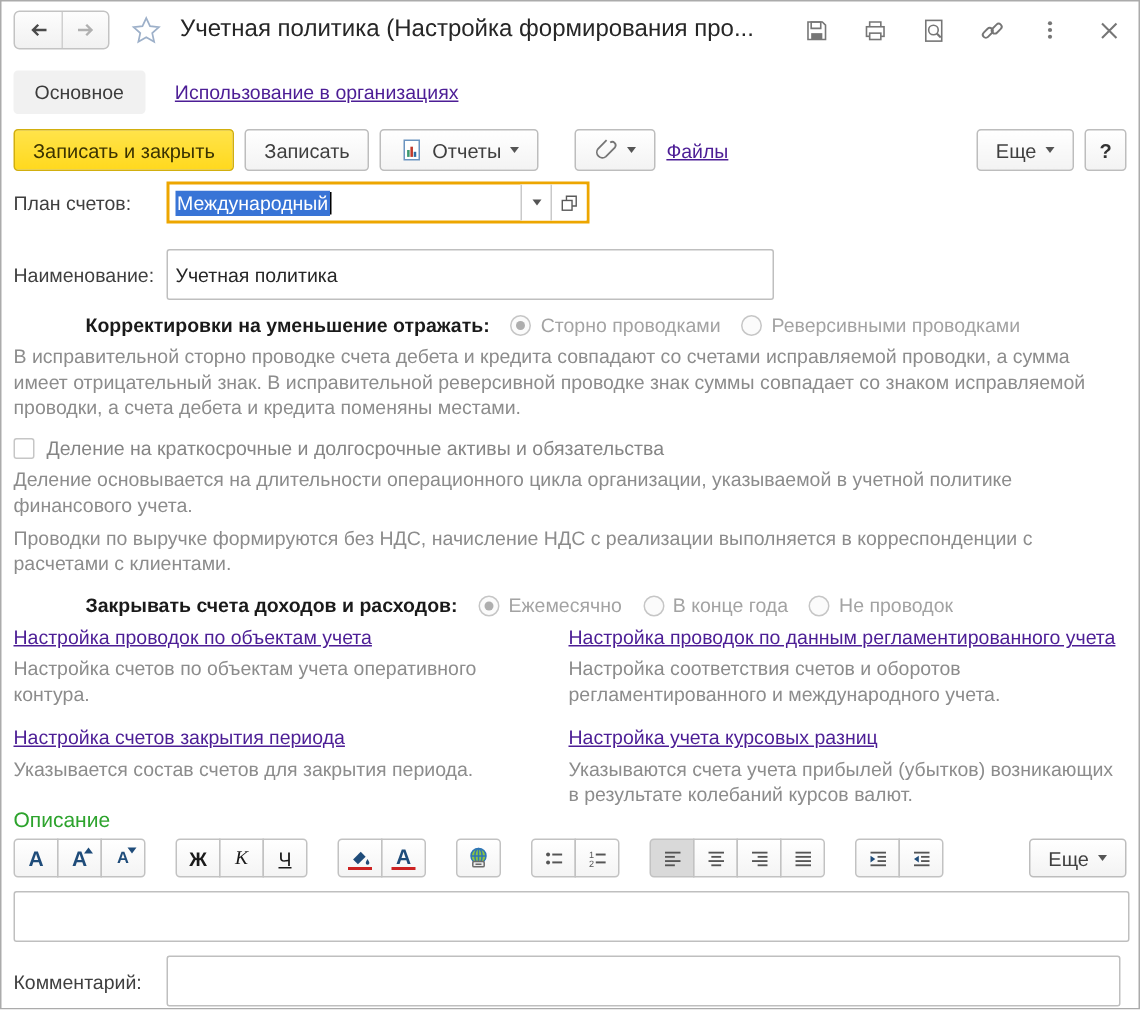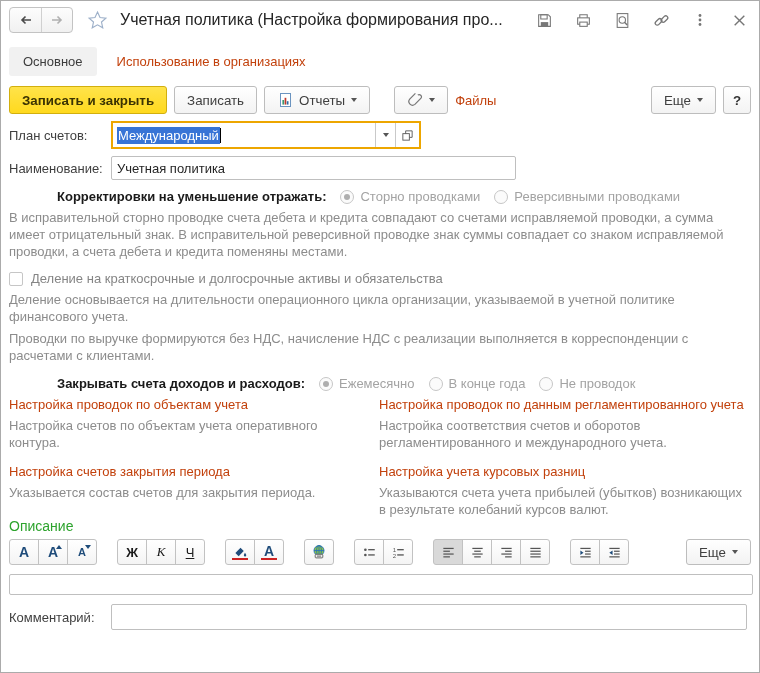--- a/index.html
+++ b/index.html
@@ -14,46 +14,46 @@
   .navbtn { width:31px; display:flex; align-items:center; justify-content:center; cursor:pointer; }
   .navbtn + .navbtn { border-left:1px solid #d0d0d0; }
   .star { margin-left:14px; display:flex; align-items:center; }
   .win-title { margin-left:12px; font-size:16px; color:#262626; white-space:nowrap; overflow:hidden; flex:0 1 auto; }
   .titlebar-icons { margin-left:auto; display:flex; align-items:center; gap:19px; }
   .tbicon { display:flex; align-items:center; justify-content:center; width:20px; height:20px; cursor:pointer; }
 
   
   .tabbar { height:44px; display:flex; align-items:center; padding:0 8px; gap:20px; }
   .tab-active { background:#f1f1f1; border-radius:3px; padding:7px 14px; color:#3c3c3c; cursor:default; }
-  a.link { color:#c2410c; cursor:pointer; }
+  a.link { color:#4c1d95; text-decoration:underline; cursor:pointer; }
 
   
   .commandbar { display:flex; align-items:center; gap:7px; padding:3px 8px 5px 8px; }
   .btn { display:inline-flex; align-items:center; justify-content:center; gap:6px; height:28px; padding:0 12px;
          background:linear-gradient(#ffffff,#f3f3f3); border:1px solid #bdbdbd; border-radius:3px; color:#3f3f3f; cursor:pointer; }
-  .btn-primary { background:linear-gradient(#ffe34a,#ffd91e); border:1px solid #d2af0e; color:#3b3302; font-weight:bold; }
+  .btn-primary { background:linear-gradient(#ffe34a,#ffd91e); border:1px solid #d2af0e; color:#3b3302; font-weight:normal; }
   .caret { width:0; height:0; border-left:3.5px solid transparent; border-right:3.5px solid transparent; border-top:4px solid #555; display:inline-block; }
   .sep-gap { width:10px; }
   .spacer { flex:1; }
   .btn-help { width:28px; padding:0; font-weight:bold; color:#333; }
 
   
   .form { padding:2px 8px 0 8px; }
   .frow { display:flex; align-items:center; }
   .flabel { width:102px; flex:0 0 102px; color:#3f3f3f; }
   .boldlabel { font-weight:bold; color:#1a1a1a;padding-left:48px; }
 
-  .combo { display:flex; align-items:center; height:28px; border:2px solid #eda600; background:#fff; width:310px; }
+  .combo { display:flex; align-items:center; height:28px; border:2px solid #eda600; background:#fff; width:282px; }
   .combo-text { flex:1; padding:0 4px; display:flex; align-items:center; overflow:hidden; white-space:nowrap; }
   .sel-text { background:#3874d6; color:#fff; padding:1px 1px; }
   .cursor-bar { display:inline-block; width:1px; height:15px; background:#000; }
   .combo-btn { width:20px; align-self:stretch; display:flex; align-items:center; justify-content:center; border-left:1px solid #c9c9c9; cursor:pointer; background:#fff; }
   .combo-open { width:24px; border-left:1px solid #c9c9c9; }
 
-  .input { height:24px; border:1px solid #bfbfbf; border-radius:2px; padding:6px 5px; font-family:inherit; font-size:13px; color:#262626; background:#fff; }
+  .input { height:24px; border:1px solid #bfbfbf; border-radius:2px; padding:16px 5px; font-family:inherit; font-size:13px; color:#262626; background:#fff; }
 
   .radio-row { display:flex; align-items:center; gap:8px; margin-top:9px; }
   .radio { width:14px; height:14px; border:1px solid #c6c6c6; border-radius:50%; background:#fbfbfb; flex:0 0 14px; position:relative; }
   .radio.sel::after { content:''; position:absolute; left:3px; top:3px; width:6px; height:6px; border-radius:50%; background:#aeaeae; }
   .dim { color:#a3a3a3; }
   .opt { display:flex; align-items:center; gap:6px; margin-left:6px;text-align:center; }
 
   .hint { color:#8c8c8c; line-height:17px; margin-top:5px; max-width:744px; }
 
   .cb-row { display:flex; align-items:center; gap:8px; margin-top:11px; }
@@ -206,21 +206,21 @@
         </div>
         <div class="combo-btn combo-open">
           <svg width="13" height="13" viewBox="0 0 14 14">
               <rect x="2" y="5" width="7" height="7" fill="#fff" stroke="#5a5a5a"></rect>
               <path d="M5 5V2h7v7h-3" fill="none" stroke="#5a5a5a"></path>
             </svg>
         </div>
       </div>
     </div>
 
-    <div class="frow" style="margin-top:7px">
+    <div class="frow" style="margin-top:17px">
       <div class="flabel">Наименование:</div>
       <input class="input" style="width: 405px;" value="Учетная политика">
     </div>
 
     <div class="radio-row">
       <span class="boldlabel">Корректировки на уменьшение отражать:</span>
       <span class="opt">
         <span class="radio sel"></span>
         <span class="dim">Сторно проводками</span>
       </span>

